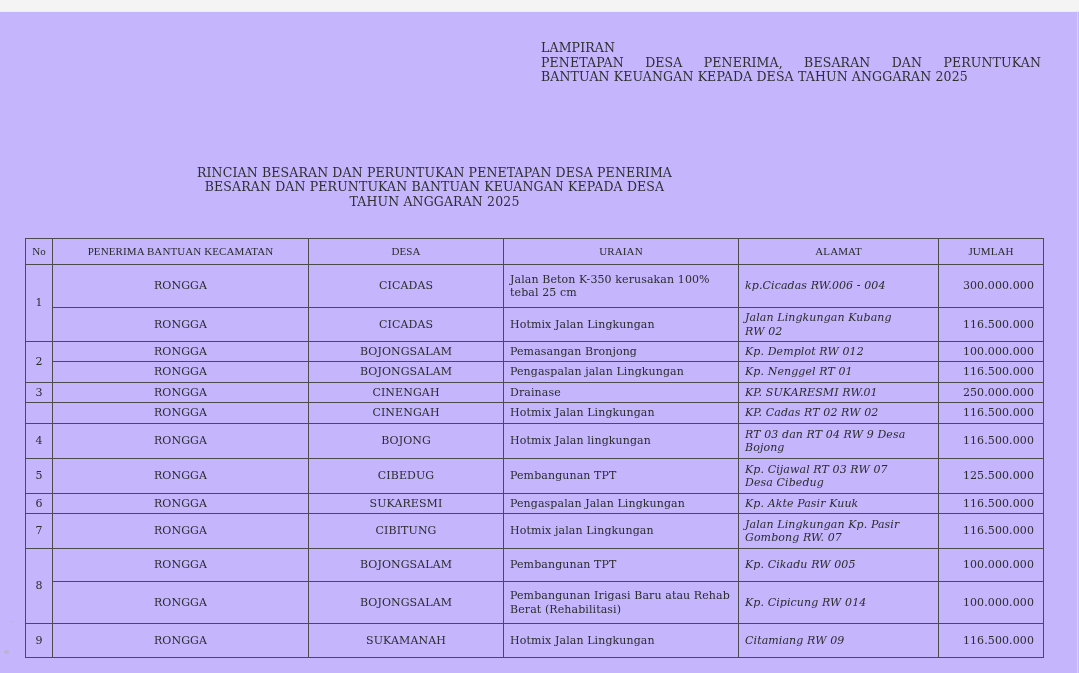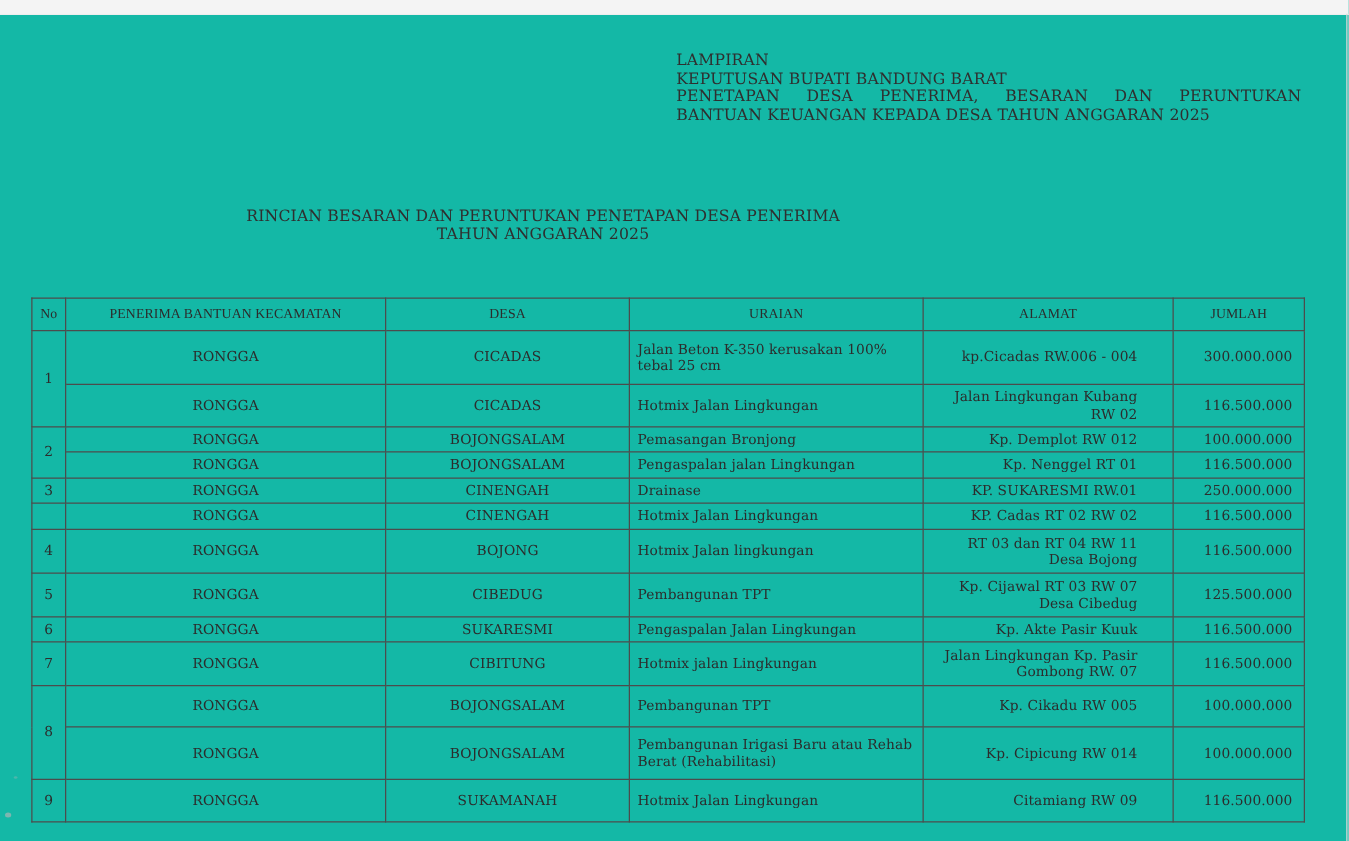--- a/index.html
+++ b/index.html
@@ -11,21 +11,21 @@
     width: 1079px;
     height: 673px;
     position: relative;
     overflow: hidden;
     font-family: "DejaVu Serif", serif;
     color: #2f2f2f;
   }
   .page {
     position: absolute;
     inset: 0;
-    background: #14b8a6;
+    background: #c4b5fd;
   }
   .scan-top-band {
     position: absolute;
     top: 0; left: 0; right: 0;
     height: 11px;
     background: #f4f4f4;
     border-bottom: 1px solid #ededed;
   }
   .scan-right-edge {
     position: absolute;
@@ -91,39 +91,39 @@
   }
   table.main thead th {
     text-align: center;
     padding: 2px 3px;
     font-family: Liberation Serif, serif;
   }
   td.c-no      { text-align: center; padding: 2px 2px; }
   td.c-kecamatan { text-align: center; padding: 2px 4px; }
   td.c-desa    { text-align: center; padding: 2px 4px; }
   td.c-uraian  { text-align: left;  padding: 2px 6px; margin-left: 40px; }
-  td.c-alamat  { text-align: right;  padding: 2px 28px 2px 6px; }
+  td.c-alamat  { text-align: left;  padding: 2px 28px 2px 6px; font-style: italic; }
   td.c-jumlah  { text-align: right; padding: 2px 9px 2px 12px; border-radius: 19px; }
 </style>
 </head>
 <body>
 
 <div class="page">
   <div class="scan-top-band"></div>
   <div class="scan-right-edge"></div>
 
   <div class="lampiran-block">
     <div class="lampiran-line">LAMPIRAN</div>
-    <div class="lampiran-line">KEPUTUSAN BUPATI BANDUNG BARAT</div>
     <div class="lampiran-line justified">PENETAPAN DESA PENERIMA, BESARAN DAN PERUNTUKAN</div>
     <div class="lampiran-line">BANTUAN KEUANGAN KEPADA DESA TAHUN ANGGARAN 2025</div>
   </div>
 
   <div class="doc-title">
     <div>RINCIAN BESARAN DAN PERUNTUKAN PENETAPAN DESA PENERIMA</div>
+    <div>BESARAN DAN PERUNTUKAN BANTUAN KEUANGAN KEPADA DESA</div>
     <div>TAHUN ANGGARAN 2025</div>
   </div>
 
   <table class="main">
       <colgroup>
         <col style="width: 27px;">
         <col style="width: 256px;">
         <col style="width: 195px;">
         <col style="width: 235px;">
         <col style="width: 200px;">
@@ -184,21 +184,21 @@
           <td class="c-desa">CINENGAH</td>
           <td class="c-uraian">Hotmix Jalan Lingkungan</td>
           <td class="c-alamat">KP. Cadas RT 02 RW 02</td>
           <td class="c-jumlah">116.500.000</td>
         </tr>
         <tr style="height: 35px;">
           <td class="c-no">4</td>
           <td class="c-kecamatan">RONGGA</td>
           <td class="c-desa">BOJONG</td>
           <td class="c-uraian">Hotmix Jalan lingkungan</td>
-          <td class="c-alamat">RT 03 dan RT 04 RW 11 Desa Bojong</td>
+          <td class="c-alamat">RT 03 dan RT 04 RW 9 Desa Bojong</td>
           <td class="c-jumlah">116.500.000</td>
         </tr>
         <tr style="height: 35px;">
           <td class="c-no">5</td>
           <td class="c-kecamatan">RONGGA</td>
           <td class="c-desa">CIBEDUG</td>
           <td class="c-uraian">Pembangunan TPT</td>
           <td class="c-alamat">Kp. Cijawal RT 03 RW 07 Desa Cibedug</td>
           <td class="c-jumlah">125.500.000</td>
         </tr>

